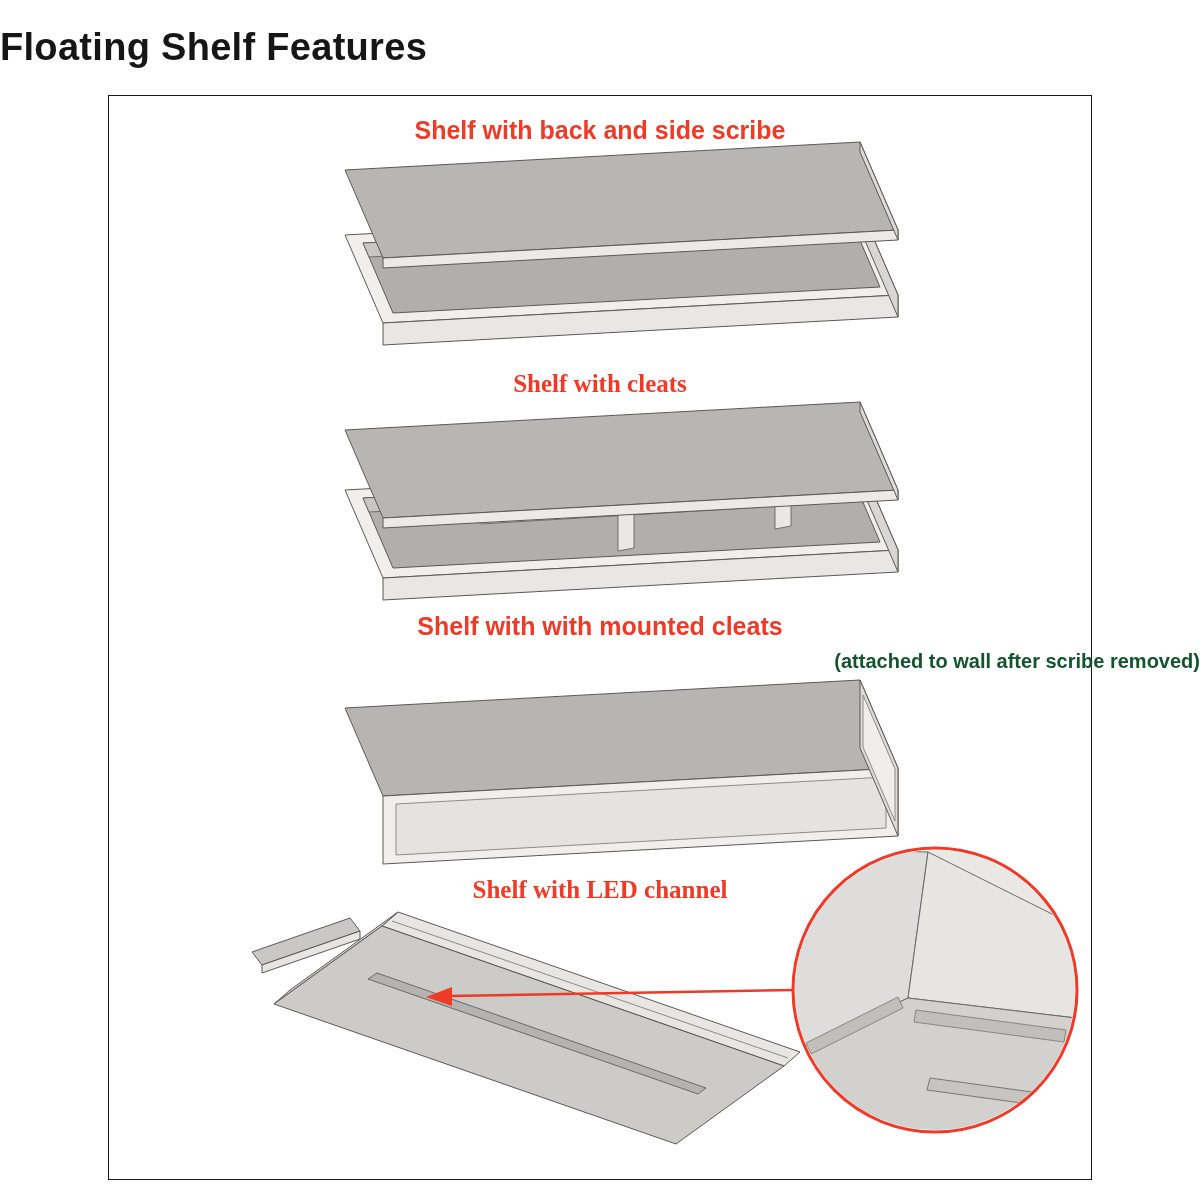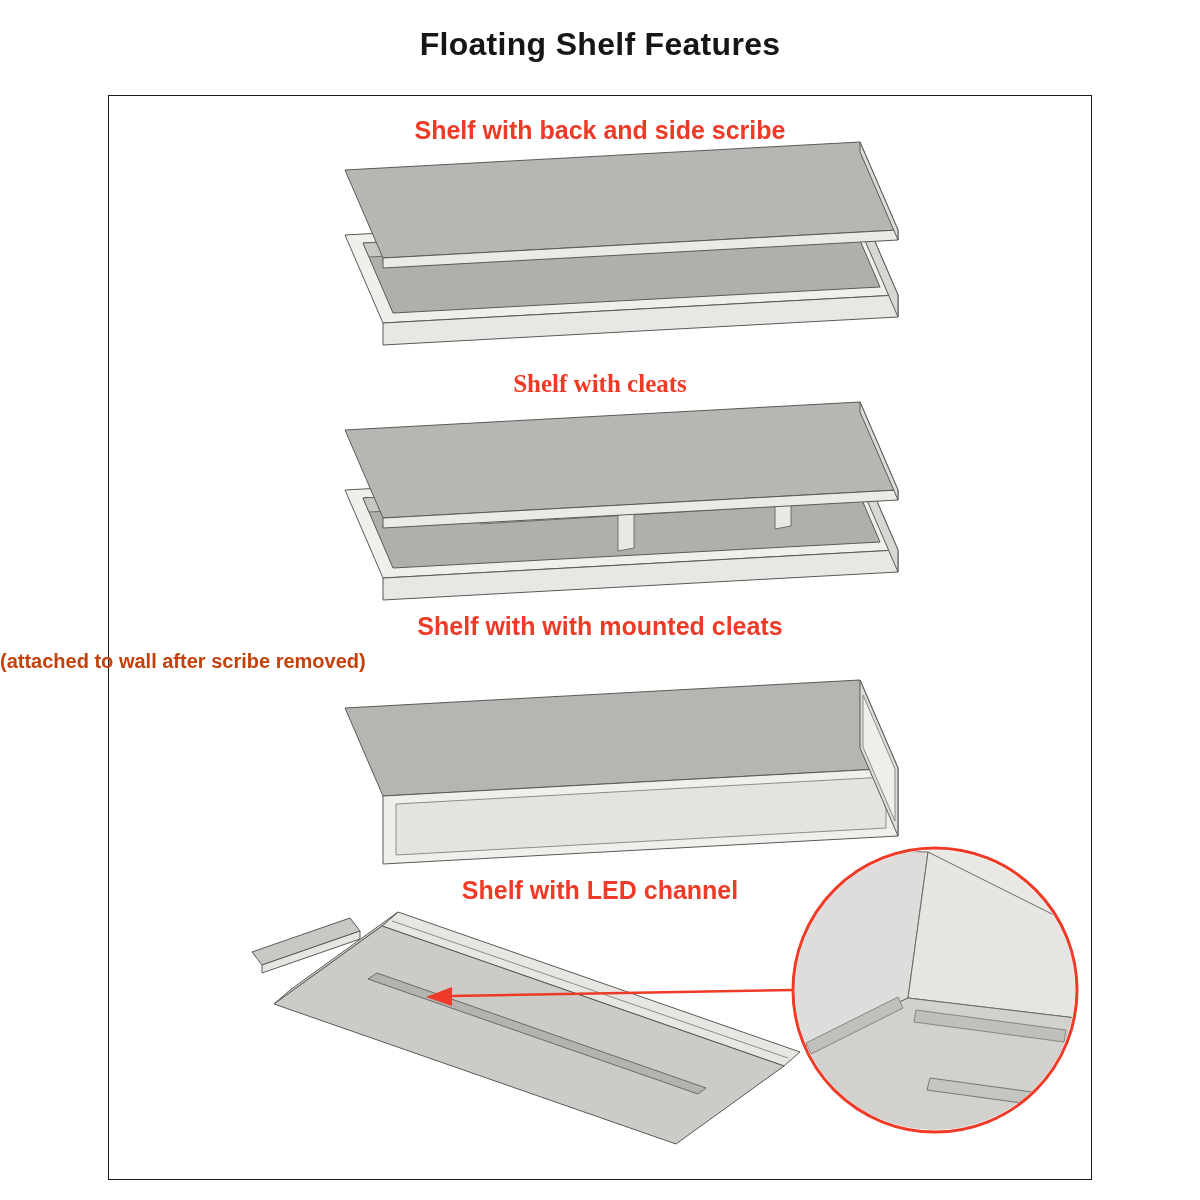--- a/index.html
+++ b/index.html
@@ -1,40 +1,40 @@
 <!DOCTYPE html>
 <html><head>
 <meta charset="utf-8">
 <style>
   html,body { margin:0; padding:0; background:#ffffff; }
   body {
     width:1200px; height:1200px; position:relative; overflow:hidden;
     font-family:"Liberation Sans", sans-serif;
   }
   .page-title {
-    position:absolute; top:26px; left:0; width:1200px; text-align:center;
-    font-size:32px; font-weight:800; color:#161616; letter-spacing:0.3px; margin:0;
+    position:absolute; top:26px; left:0; width:1200px; text-align:left;
+    font-size:38px; font-weight:800; color:#161616; letter-spacing:0.3px; margin:0;
   }
   .frame {
     position:absolute; left:108px; top:95px; width:984px; height:1085px;
     border:1.5px solid #1a1a1a; background:#ffffff; box-sizing:border-box;
   }
   .sec-heading {
     position:absolute; left:0; width:1200px; text-align:center;
     font-size:25px; font-weight:700; color:#ee3a26;
   }
   .sec-sub {
-    position:absolute; left:0; width:1200px; text-align:left;
-    font-size:20px; font-weight:700; color:#c2410c;
+    position:absolute; left:0; width:1200px; text-align:right;
+    font-size:20px; font-weight:700; color:#14532d;
   }
   #h1 { top:116px; }
   #h2 { top:370px;font-family:Liberation Serif, serif; }
   #h3 { top:612px; }
   #h3sub { top:650px; }
-  #h4 { top:876px; }
+  #h4 { top:876px;font-family:Liberation Serif, serif; }
   .svg-layer { position:absolute; left:0; top:0; width:1200px; height:1200px; }
   svg polygon, svg line, svg circle { stroke-linejoin:round; }
 </style>
 </head>
 <body>
 
 <h1 class="page-title">Floating Shelf Features</h1>
 
 <div class="frame"></div>
 

